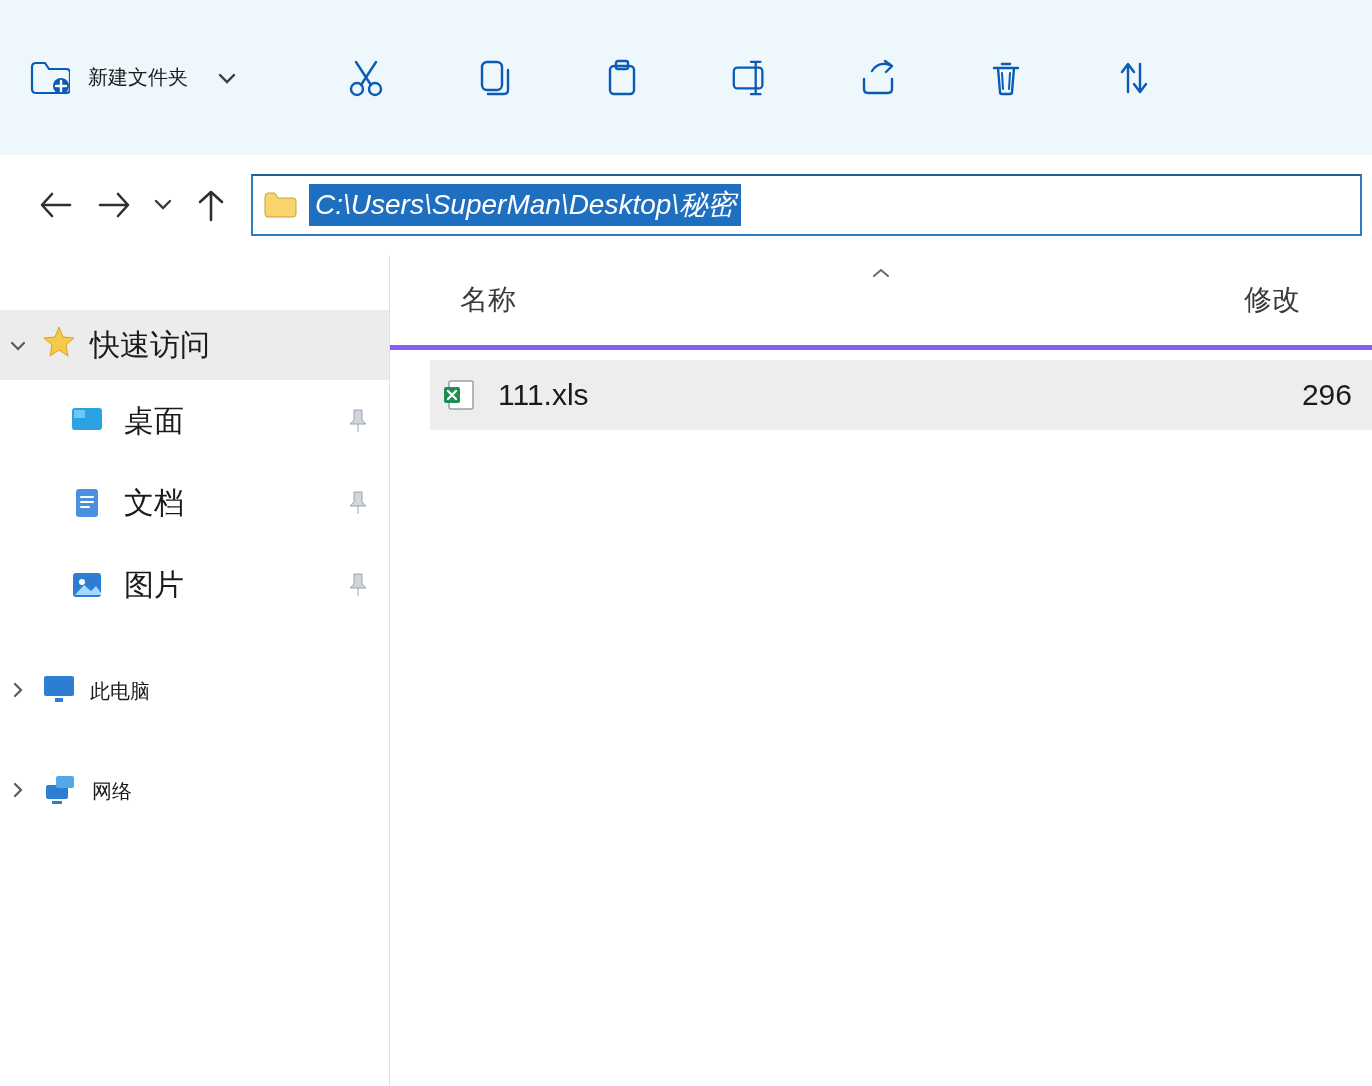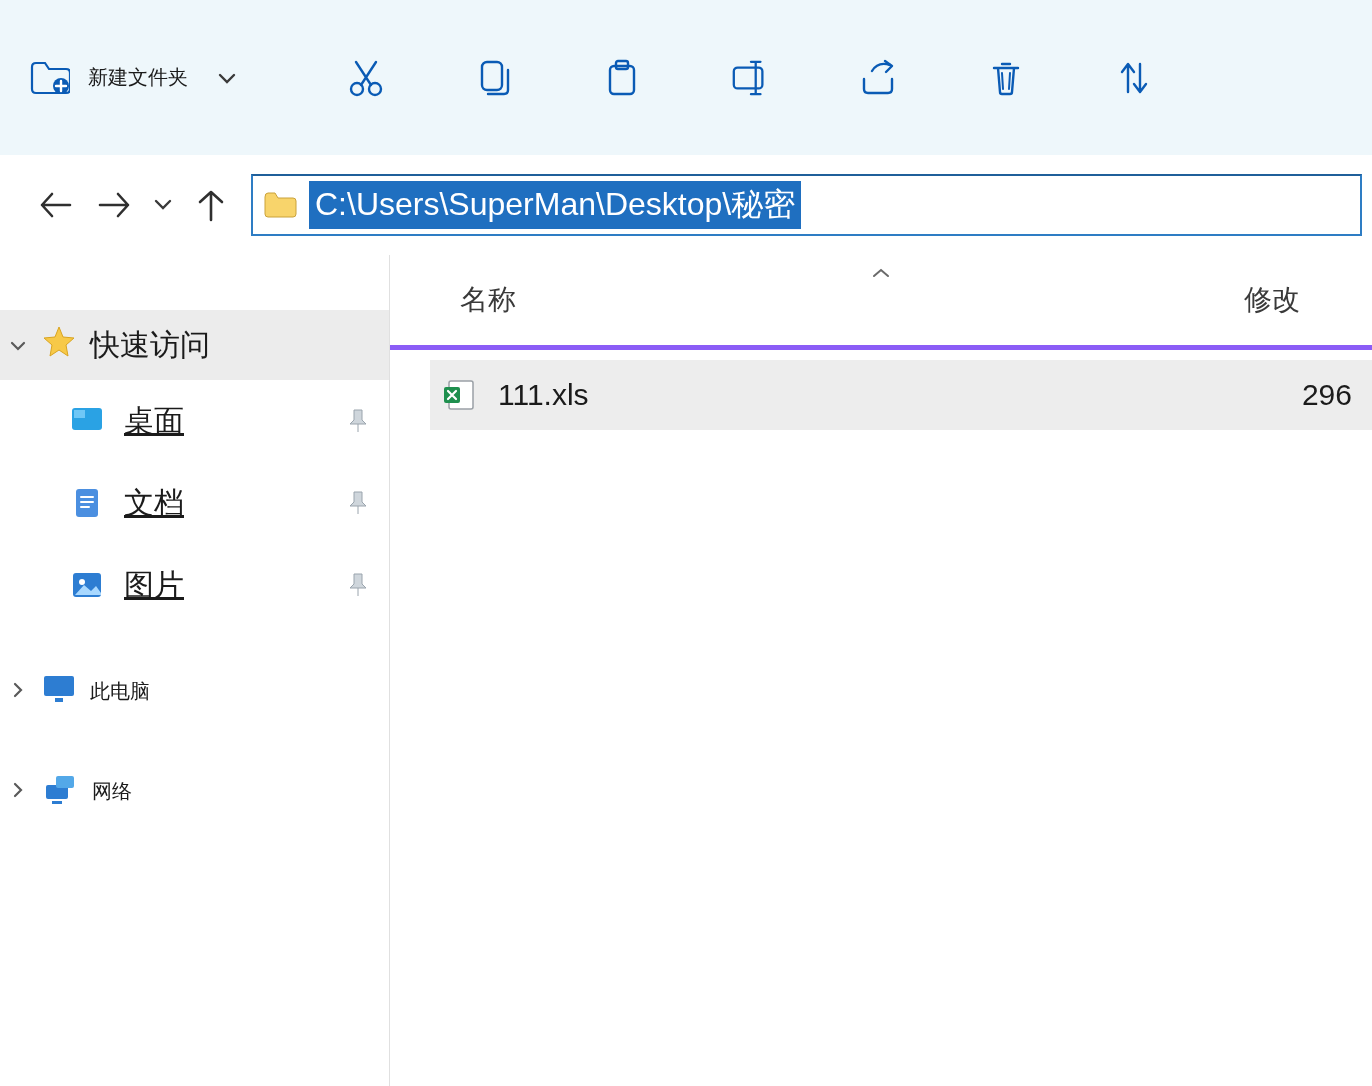--- a/index.html
+++ b/index.html
@@ -86,25 +86,26 @@
     border: 2px solid #2e7dc4;
     border-top-color: #1f5f9a;
     display: flex;
     align-items: center;
     padding: 0 10px;
     gap: 12px;
     background: #fff;
   }
   .addr-folder-icon { display: inline-flex; }
   .addr-text {
-    font-size: 32px;
+    font-size: 28px;
     color: #ffffff;
     background: #1f6fc0;
     padding: 2px 6px;
     white-space: nowrap;
+    font-style: italic;
   }
 
   
   .body {
     display: flex;
     height: calc(1086px - 155px - 100px);
   }
 
   
   .sidebar {
@@ -133,21 +134,20 @@
   .star-icon { color: #f7c948; }
   .side-item {
     display: flex;
     align-items: center;
     height: 82px;
     padding: 0 20px 0 70px;
     font-size: 30px;
     color: #1b1b1b;
     cursor: pointer;
     gap: 20px;
-    text-decoration: underline;
   }
   .side-item .item-icon {
     width: 34px;
     height: 34px;
     display: inline-flex;
     align-items: center;
     justify-content: center;
   }
   .side-item .pin {
     margin-left: auto;

